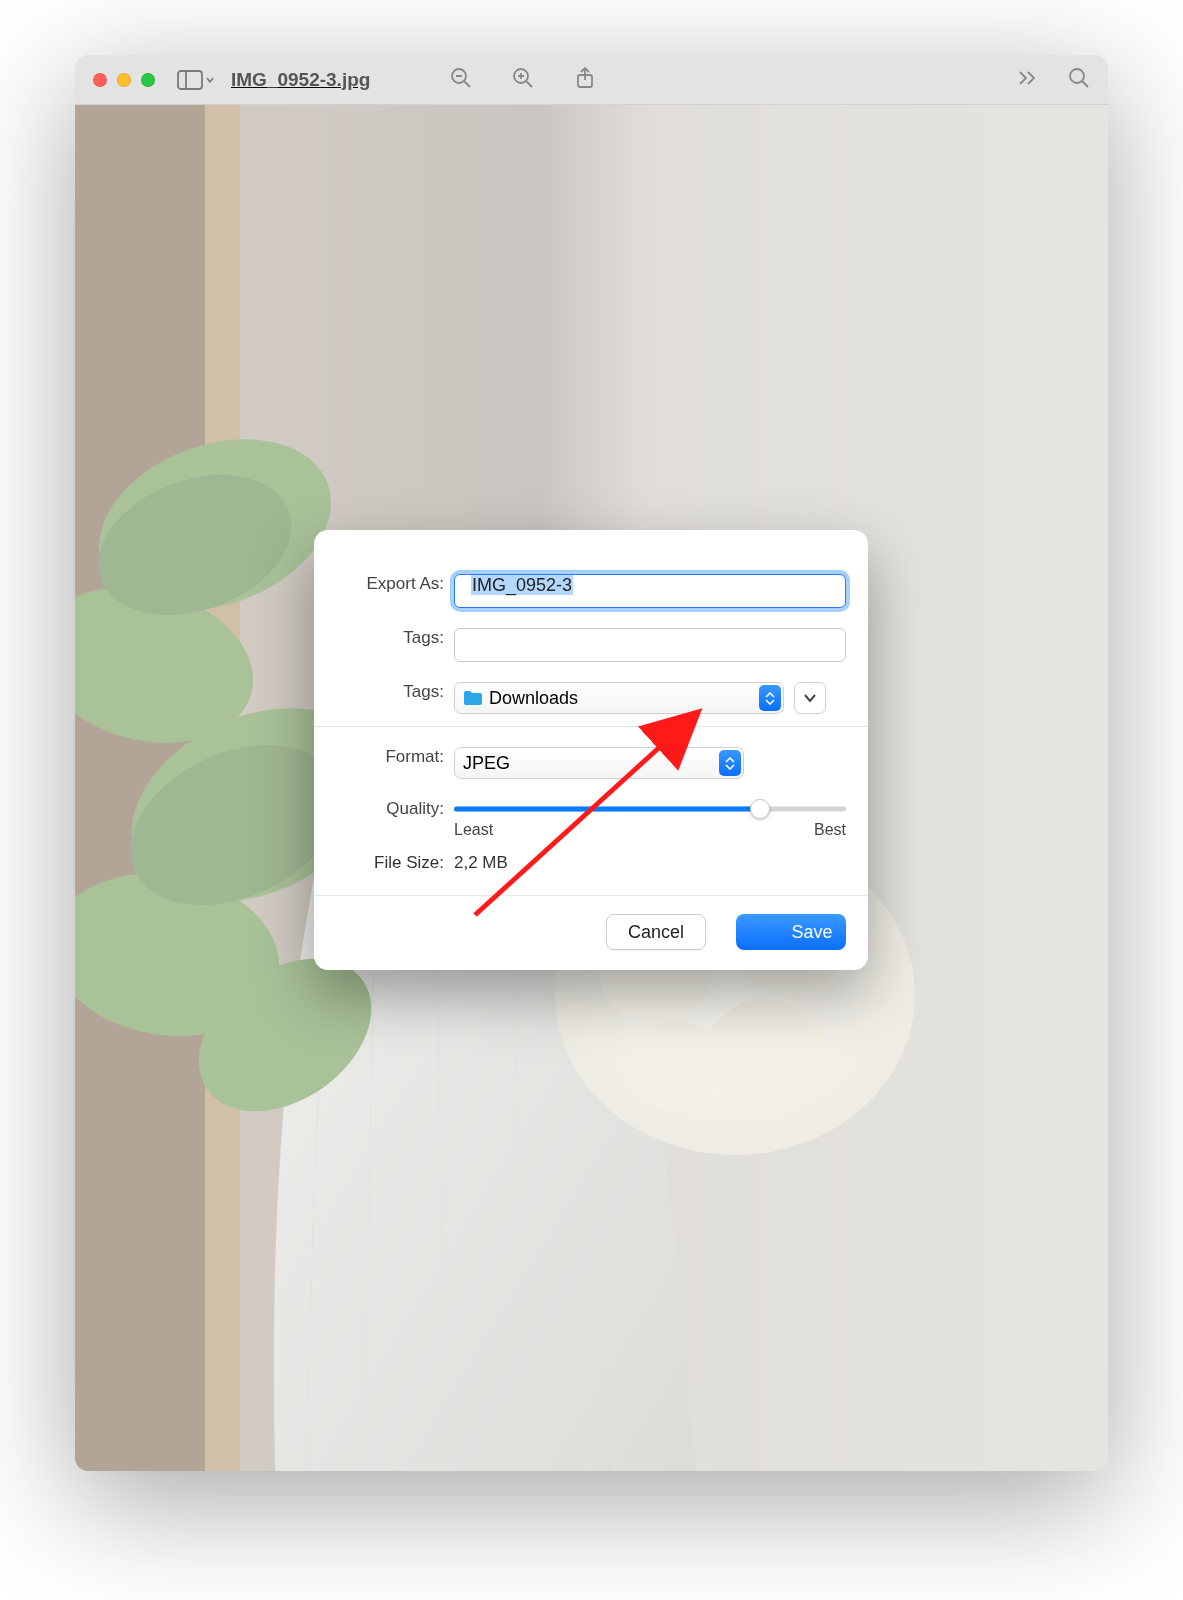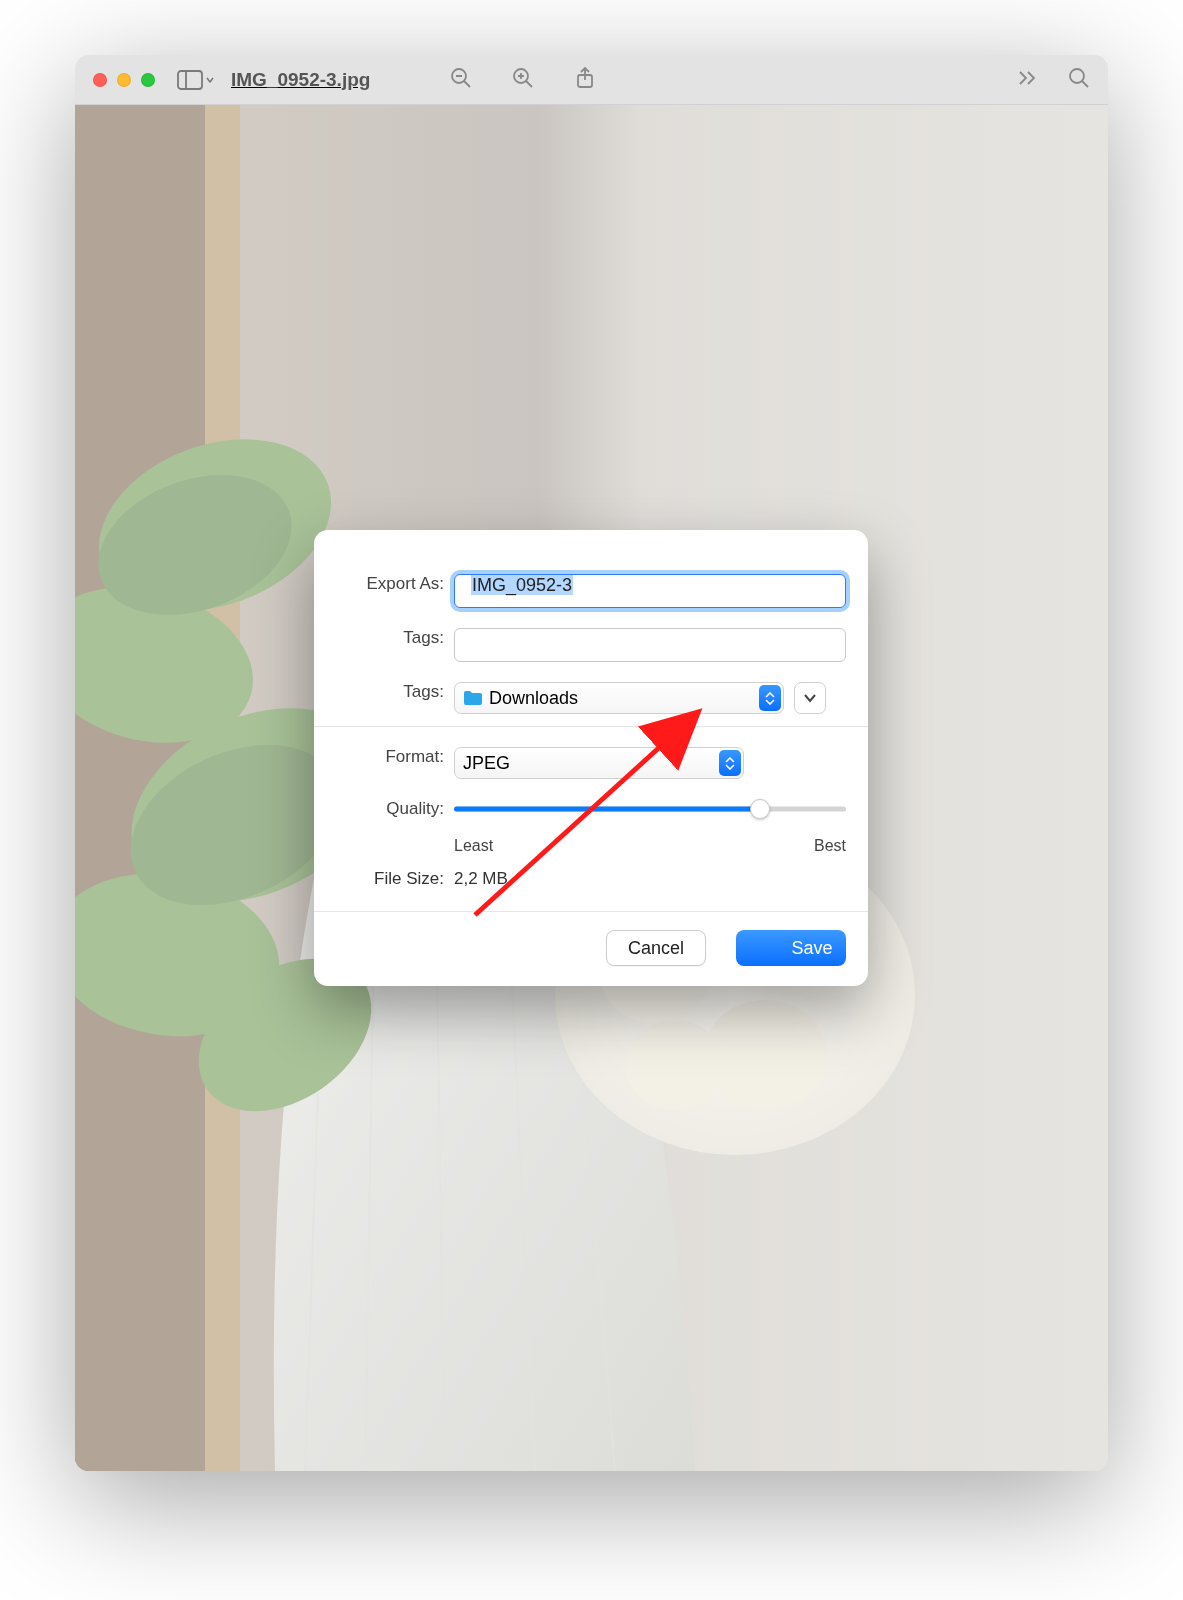--- a/index.html
+++ b/index.html
@@ -28,21 +28,21 @@
   .text-field.focused { box-shadow: 0 0 0 4px rgba(0,122,255,0.35); border:1px solid #2f7af9; }
   .text-field.focused .innertxt{ background:#b3d7ff; padding:0 1px; }
   .select { height:32px; border:1px solid #d0d0d0; border-radius:7px; background:linear-gradient(#fff,#f5f5f5); display:flex; align-items:center; padding:0 2px 0 8px; font-size:18px; position:relative; }
   .select .stepper { margin-left:auto; width:22px; height:26px; border-radius:5px; background:linear-gradient(#3898ff,#0a6fff); display:flex; flex-direction:column; align-items:center; justify-content:center; gap:1px;}
   .select .stepper svg{display:block;}
   .where-row { display:flex; gap:10px; align-items:center; }
   .where-select { width:330px; }
   .folder-icon { width:20px; height:16px; margin-right:6px; display:inline-flex;}
   .expand-btn { width:32px; height:32px; border:1px solid #d0d0d0; border-radius:7px; background:#fff; display:flex; align-items:center; justify-content:center;}
   .divider { border-top:1px solid #e4e4e4; margin: 10px 0 20px 0; }
-  .slider-row { display:flex; align-items:center; padding: 0 22px; margin-bottom:16px;}
+  .slider-row { display:flex; align-items:center; padding: 0 22px; margin-bottom:0;}
   .slider-row .lbl { width:118px; }
   .slider-track { flex:1; height:24px; position:relative; display:flex; align-items:center; }
   .track-bg { position:absolute; left:0; right:0; top:50%; transform:translateY(-50%); height:5px; background:#d4d4d4; border-radius:3px; }
   .track-fill { position:absolute; left:0; width:78%; top:50%; transform:translateY(-50%); height:5px; background:#0a7bff; border-radius:3px; }
   .knob { position:absolute; left:78%; top:50%; transform:translate(-50%,-50%); width:20px; height:20px; border-radius:50%; background:#fff; border:1px solid #ccc; box-shadow:0 1px 3px rgba(0,0,0,0.25);}
   .slider-labels { display:flex; padding:0 22px 0 140px; font-size:16px; color:#444; margin-bottom:14px;text-align:right;}
   .slider-labels .r { margin-left:auto; }
   .filesize-row { display:flex; padding:0 22px; font-size:17px; color:#333; margin-bottom:22px;}
   .filesize-row .lbl2 { width:118px; text-align:right; padding-right:10px; }
   .button-row { border-top:1px solid #e6e6e6; padding:18px 22px 20px; display:flex; justify-content:flex-end; gap:30px; }

